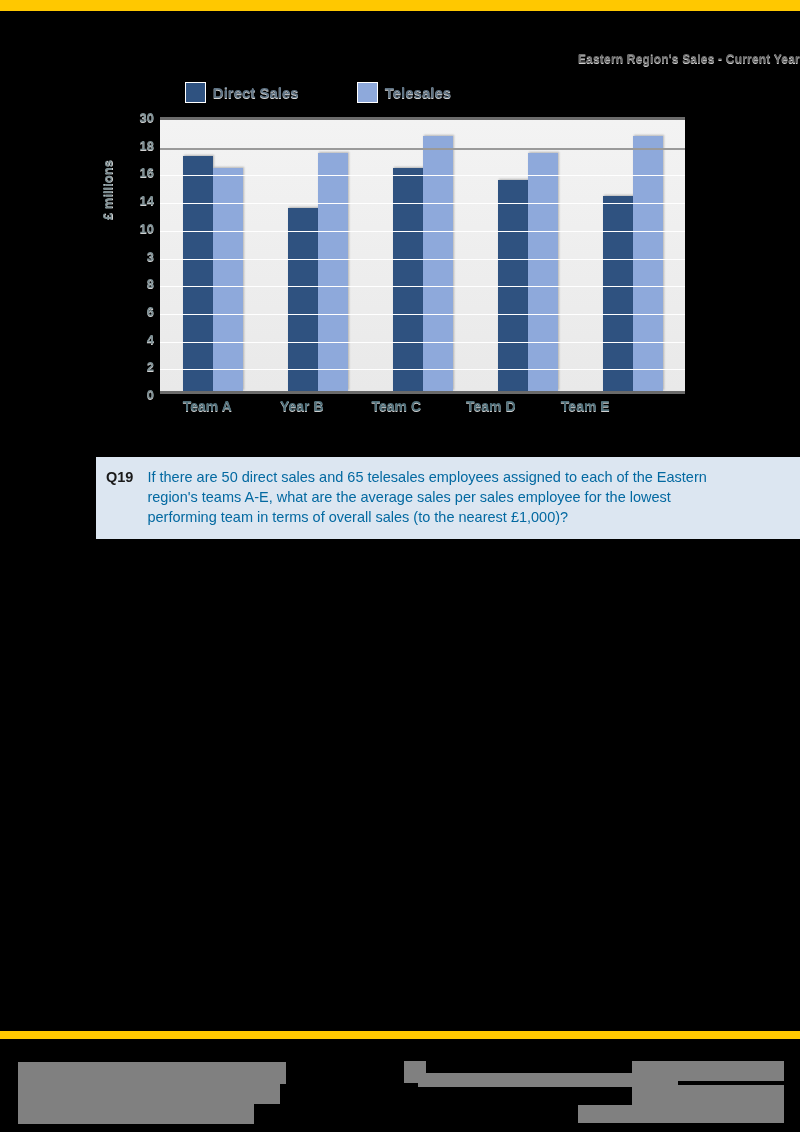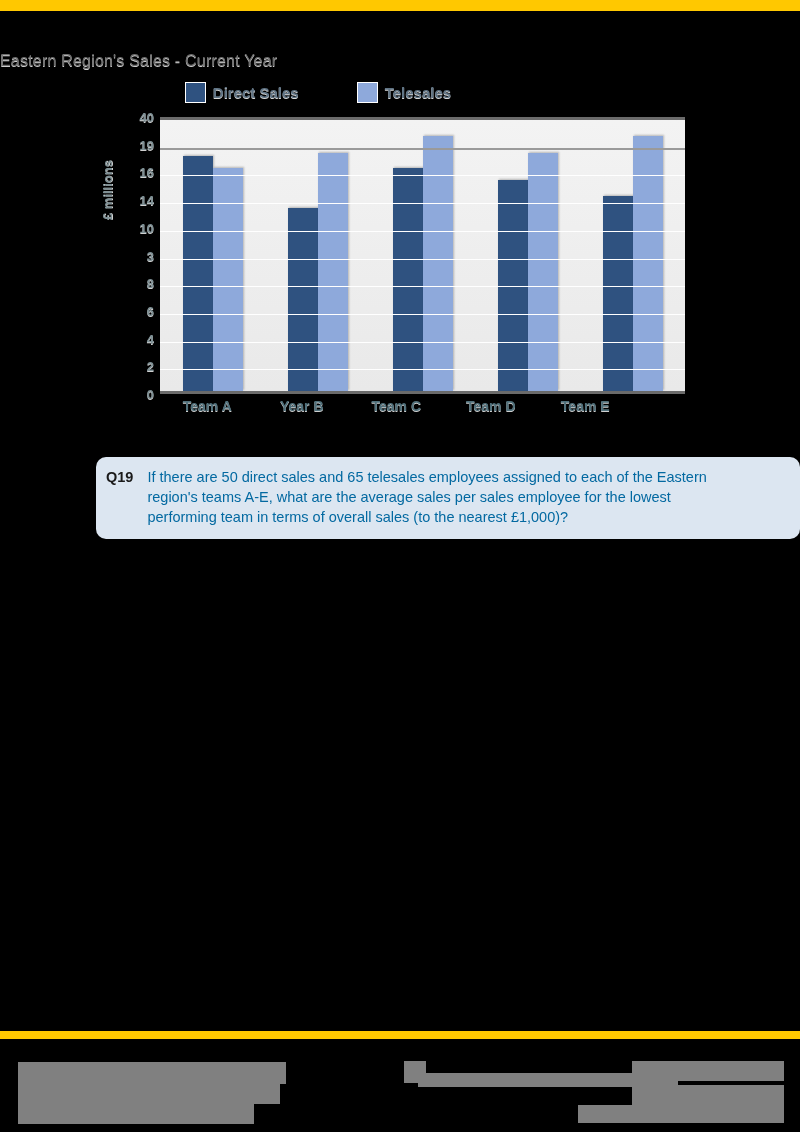--- a/index.html
+++ b/index.html
@@ -16,22 +16,22 @@
     position:absolute;left:0;top:0;width:800px;height:11px;
     background:#FFC800;
   }
 
   
   .chart-wrap{
     position:absolute;left:0;top:40px;width:800px;height:390px;
   }
   .chart-title{
     position:absolute;left:0;top:12px;width:800px;
-    text-align:left;
-    font-size:16px;font-weight:normal;
+    text-align:right;
+    font-size:12px;font-weight:bold;
     color:#6E6E6E;
     letter-spacing:.2px;
     text-shadow:0 1px 0 #cfcfcf;
   }
   .legend{
     position:absolute;left:0;top:42px;width:636px;
     display:flex;justify-content:center;align-items:center;gap:58px;
   }
   .legend-item{display:flex;align-items:center;gap:7px;}
   .legend-swatch{width:19px;height:19px;display:block;border:1px solid #ffffff;}
@@ -100,21 +100,21 @@
     font-size:14px;font-weight:bold;color:#4f6f7a;
     text-shadow:0 1px 0 #d0d0d0;
   }
 
   
   .question-box{
     position:absolute;left:96px;top:457px;width:704px;min-height:82px;
     background:#DCE6F1;
     padding:10px 14px 12px 10px;
     box-sizing:border-box;
-    display:flex;gap:14px;border-radius:10px;
+    display:flex;gap:14px;
   }
   .q-num{
     font-size:14.5px;font-weight:bold;color:#1a1a1a;flex:0 0 auto;
     line-height:1.38;
   }
   .q-text{
     font-size:14.5px;color:#0369a1;line-height:1.38;
     max-width:560px;
   }
 
@@ -144,22 +144,22 @@
       <span class="legend-label">Direct Sales</span>
     </div>
     <div class="legend-item">
       <span class="legend-swatch" style="background:#8EA9DB"></span>
       <span class="legend-label">Telesales</span>
     </div>
   </div>
 
   <div class="y-title">£ millions</div>
   <div class="y-axis">
-      <div class="y-tick" style="top: 0px;">40</div>
-      <div class="y-tick" style="top: 27.7px;">19</div>
+      <div class="y-tick" style="top: 0px;">30</div>
+      <div class="y-tick" style="top: 27.7px;">18</div>
       <div class="y-tick" style="top: 55.4px;">16</div>
       <div class="y-tick" style="top: 83.1px;">14</div>
       <div class="y-tick" style="top: 110.8px;">10</div>
       <div class="y-tick" style="top: 138.5px;">3</div>
       <div class="y-tick" style="top: 166.2px;">8</div>
       <div class="y-tick" style="top: 193.9px;">6</div>
       <div class="y-tick" style="top: 221.6px;">4</div>
       <div class="y-tick" style="top: 249.3px;">2</div>
       <div class="y-tick" style="top: 277px;">0</div>
     </div>

